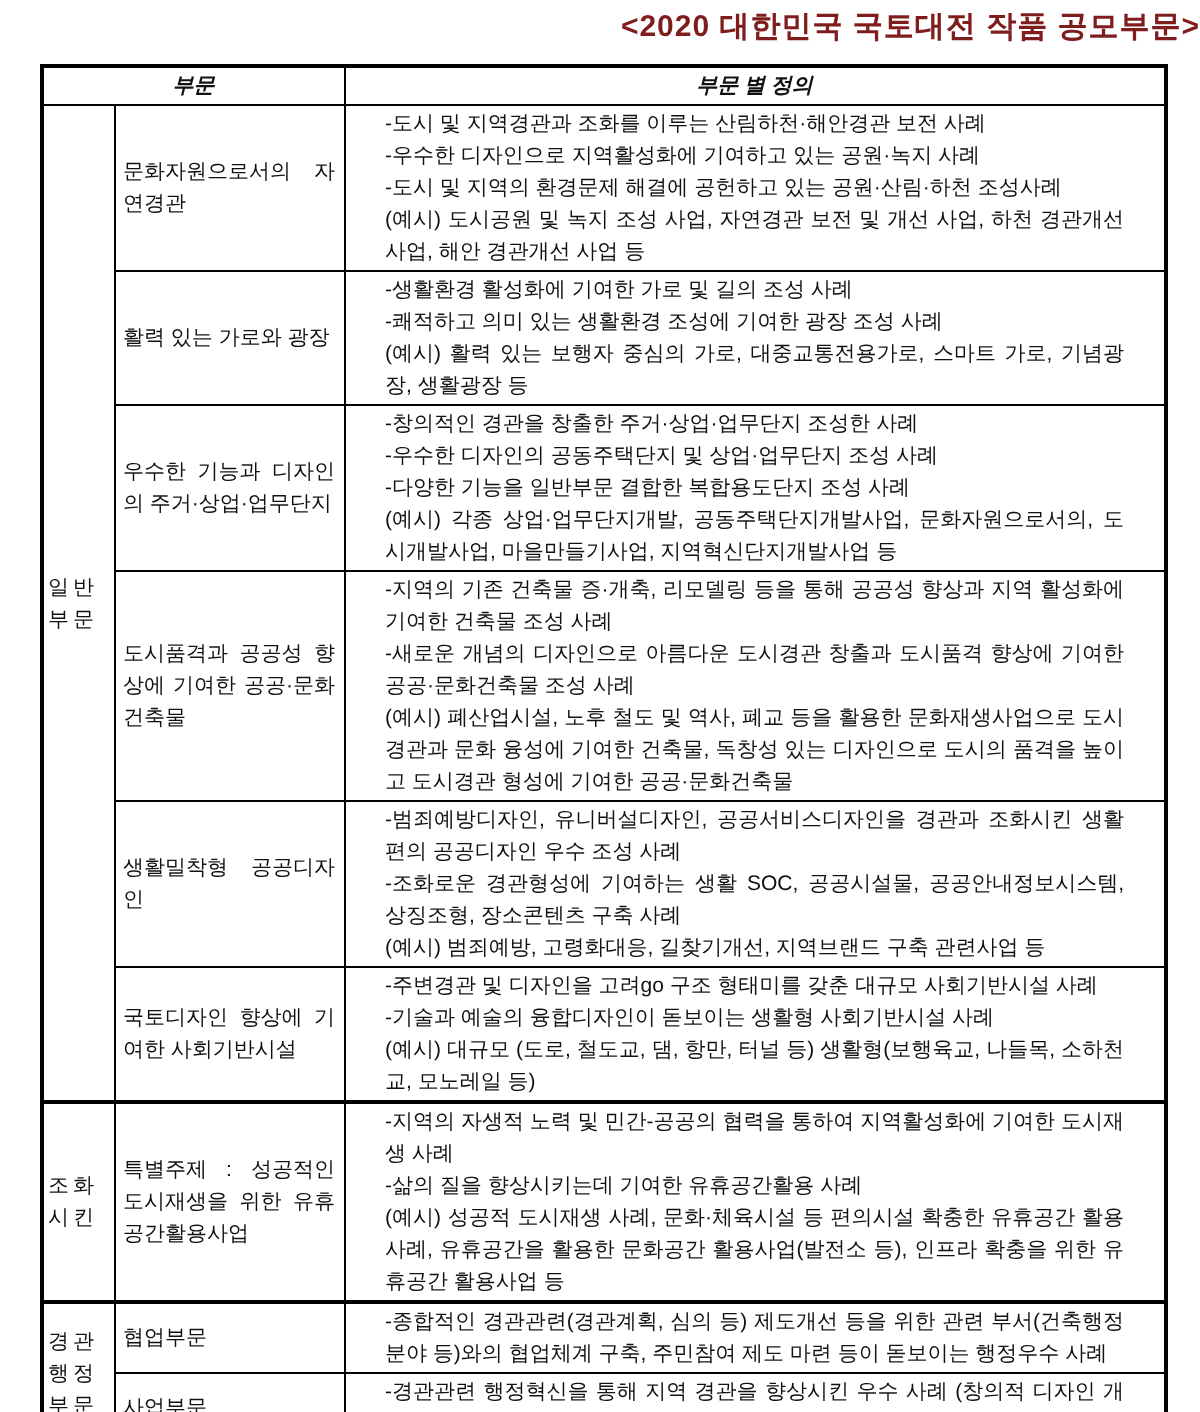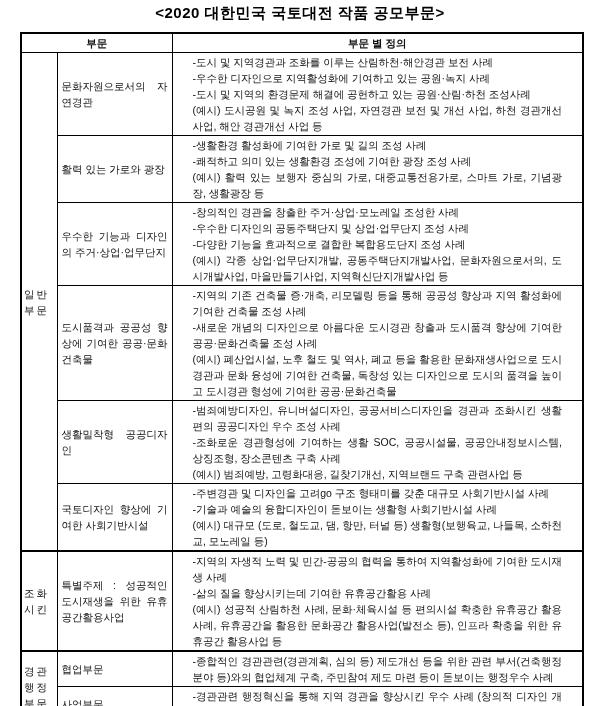--- a/index.html
+++ b/index.html
@@ -5,26 +5,26 @@
   * { box-sizing: border-box; margin: 0; padding: 0; }
   html, body {
     width: 600px; height: 706px;
     background: #ffffff;
     font-family: "Liberation Sans", sans-serif;
     color: #111;
     overflow: hidden;
   }
   .page { padding-top: 4px; }
   .title {
-    text-align: center;
+    text-align: right;
     font-size: 15px;
     font-weight: bold;
     letter-spacing: 0.5px;
     margin-bottom: 9px;
-    color: #000000;
+    color: #7f1d1d;
   }
   table.comp {
     margin-left: 20px;
     width: 562px;
     border-collapse: collapse;
     border: 2px solid #000;
     table-layout: fixed;
   }
   table.comp td, table.comp th {
     border: 1px solid #000;
@@ -33,20 +33,21 @@
     vertical-align: middle;
   }
   col.c-group { width: 36px; }
   col.c-cat   { width: 115px; }
   col.c-def   { width: 411px; }
   th.hdr {
     font-weight: bold;
     text-align: center;
     padding: 1px 2px;
     font-size: 11px;
+    font-style: italic;
   }
   td.group {
     text-align: left;
     word-break: break-all;
     letter-spacing: 2px;
     padding: 1px 2px;
     font-size: 11px;
   }
   td.cat {
     padding: 2px 4px;
@@ -100,23 +101,23 @@
       <td class="def">
         <div class="item">-생활환경 활성화에 기여한 가로 및 길의 조성 사례</div>
         <div class="item">-쾌적하고 의미 있는 생활환경 조성에 기여한 광장 조성 사례</div>
         <div class="item">(예시) 활력 있는 보행자 중심의 가로, 대중교통전용가로, 스마트 가로, 기념광장, 생활광장 등</div>
       </td>
     </tr>
 
     <tr>
       <td class="cat">우수한 기능과 디자인의 주거·상업·업무단지</td>
       <td class="def">
-        <div class="item">-창의적인 경관을 창출한 주거·상업·모노레일 조성한 사례</div>
+        <div class="item">-창의적인 경관을 창출한 주거·상업·업무단지 조성한 사례</div>
         <div class="item">-우수한 디자인의 공동주택단지 및 상업·업무단지 조성 사례</div>
-        <div class="item">-다양한 기능을 효과적으로 결합한 복합용도단지 조성 사례</div>
+        <div class="item">-다양한 기능을 일반부문 결합한 복합용도단지 조성 사례</div>
         <div class="item">(예시) 각종 상업·업무단지개발, 공동주택단지개발사업, 문화자원으로서의, 도시개발사업, 마을만들기사업, 지역혁신단지개발사업 등</div>
       </td>
     </tr>
 
     <tr>
       <td class="cat">도시품격과 공공성 향상에 기여한 공공·문화건축물</td>
       <td class="def">
         <div class="item">-지역의 기존 건축물 증·개축, 리모델링 등을 통해 공공성 향상과 지역 활성화에 기여한 건축물 조성 사례</div>
         <div class="item">-새로운 개념의 디자인으로 아름다운 도시경관 창출과 도시품격 향상에 기여한 공공·문화건축물 조성 사례</div>
         <div class="item">(예시) 폐산업시설, 노후 철도 및 역사, 폐교 등을 활용한 문화재생사업으로 도시경관과 문화 융성에 기여한 건축물, 독창성 있는 디자인으로 도시의 품격을 높이고 도시경관 형성에 기여한 공공·문화건축물</div>
@@ -140,21 +141,21 @@
         <div class="item">(예시) 대규모 (도로, 철도교, 댐, 항만, 터널 등) 생활형(보행육교, 나들목, 소하천교, 모노레일 등)</div>
       </td>
     </tr>
 
     <tr class="group-start">
       <td class="group">조화시킨</td>
       <td class="cat">특별주제 : 성공적인 도시재생을 위한 유휴공간활용사업</td>
       <td class="def">
         <div class="item">-지역의 자생적 노력 및 민간-공공의 협력을 통하여 지역활성화에 기여한 도시재생 사례</div>
         <div class="item">-삶의 질을 향상시키는데 기여한 유휴공간활용 사례</div>
-        <div class="item">(예시) 성공적 산림하천 사례, 문화·체육시설 등 편의시설 확충한 유휴공간 활용 사례, 유휴공간을 활용한 문화공간 활용사업(발전소 등), 인프라 확충을 위한 유휴공간 활용사업 등</div>
+        <div class="item">(예시) 성공적 도시재생 사례, 문화·체육시설 등 편의시설 확충한 유휴공간 활용 사례, 유휴공간을 활용한 문화공간 활용사업(발전소 등), 인프라 확충을 위한 유휴공간 활용사업 등</div>
       </td>
     </tr>
 
     <tr class="group-start">
       <td class="group" rowspan="2">경관행정부문</td>
       <td class="cat">협업부문</td>
       <td class="def">
         <div class="item">-종합적인 경관관련(경관계획, 심의 등) 제도개선 등을 위한 관련 부서(건축행정분야 등)와의 협업체계 구축, 주민참여 제도 마련 등이 돋보이는 행정우수 사례</div>
       </td>
     </tr>

